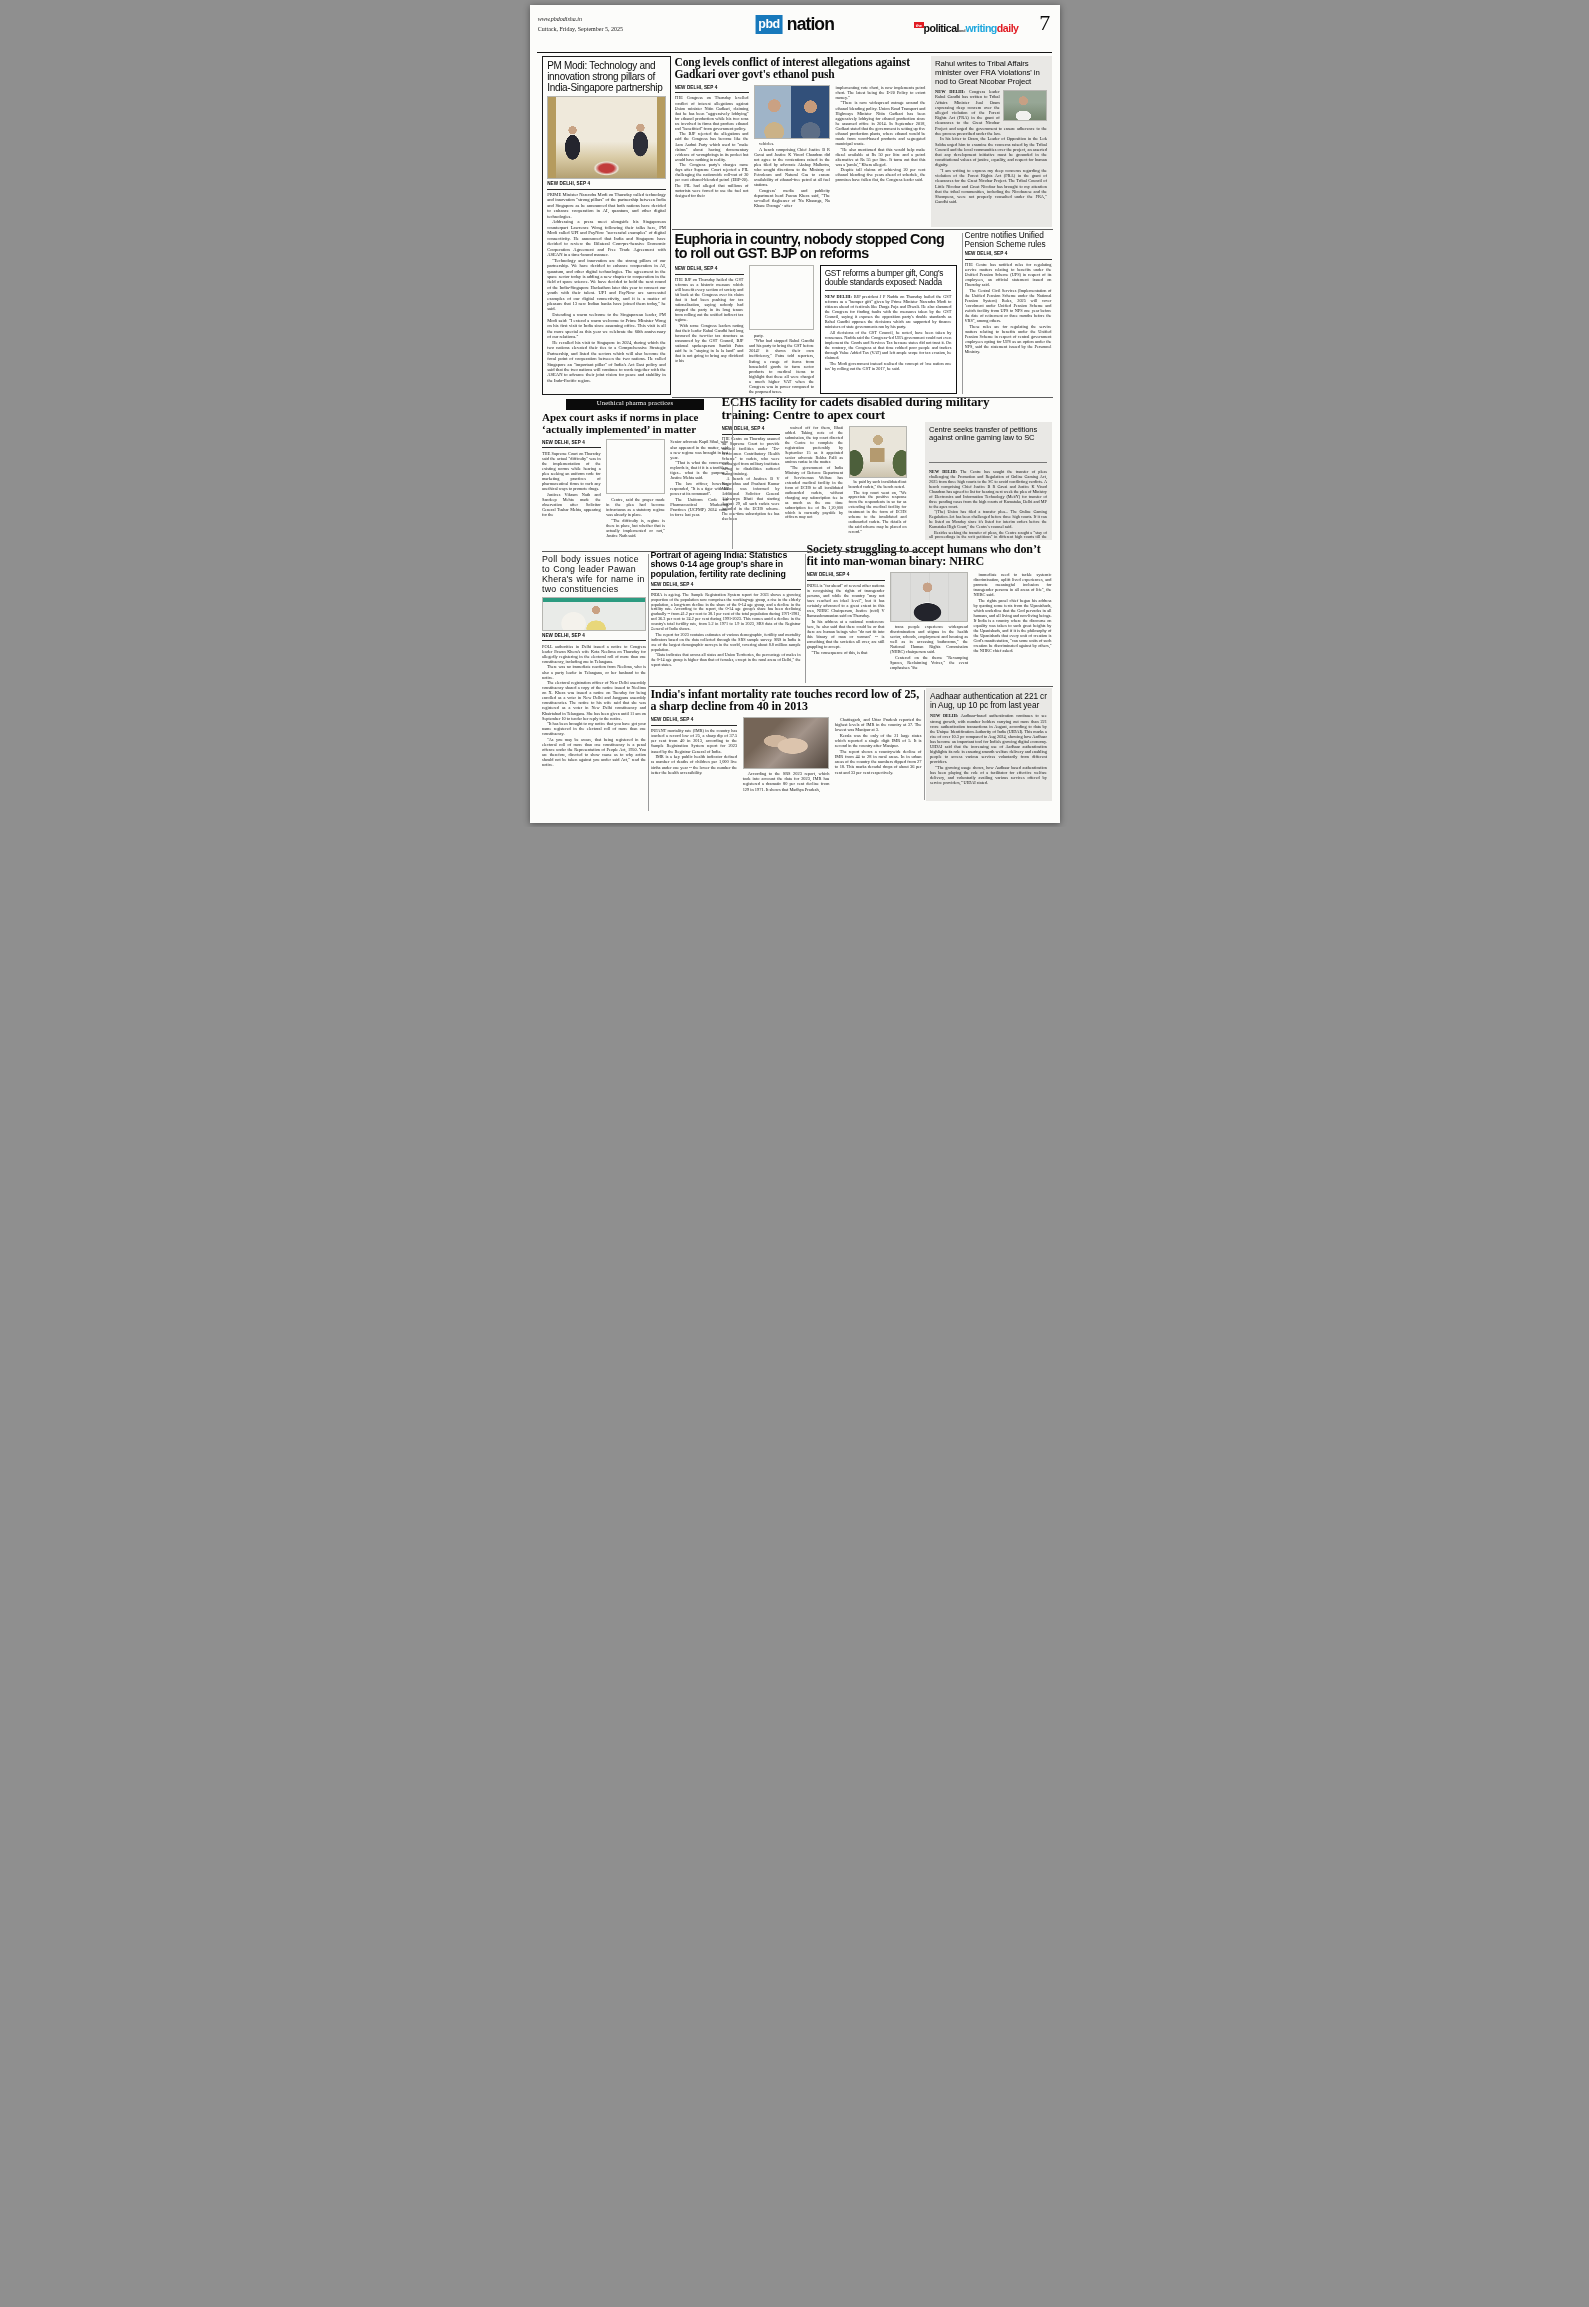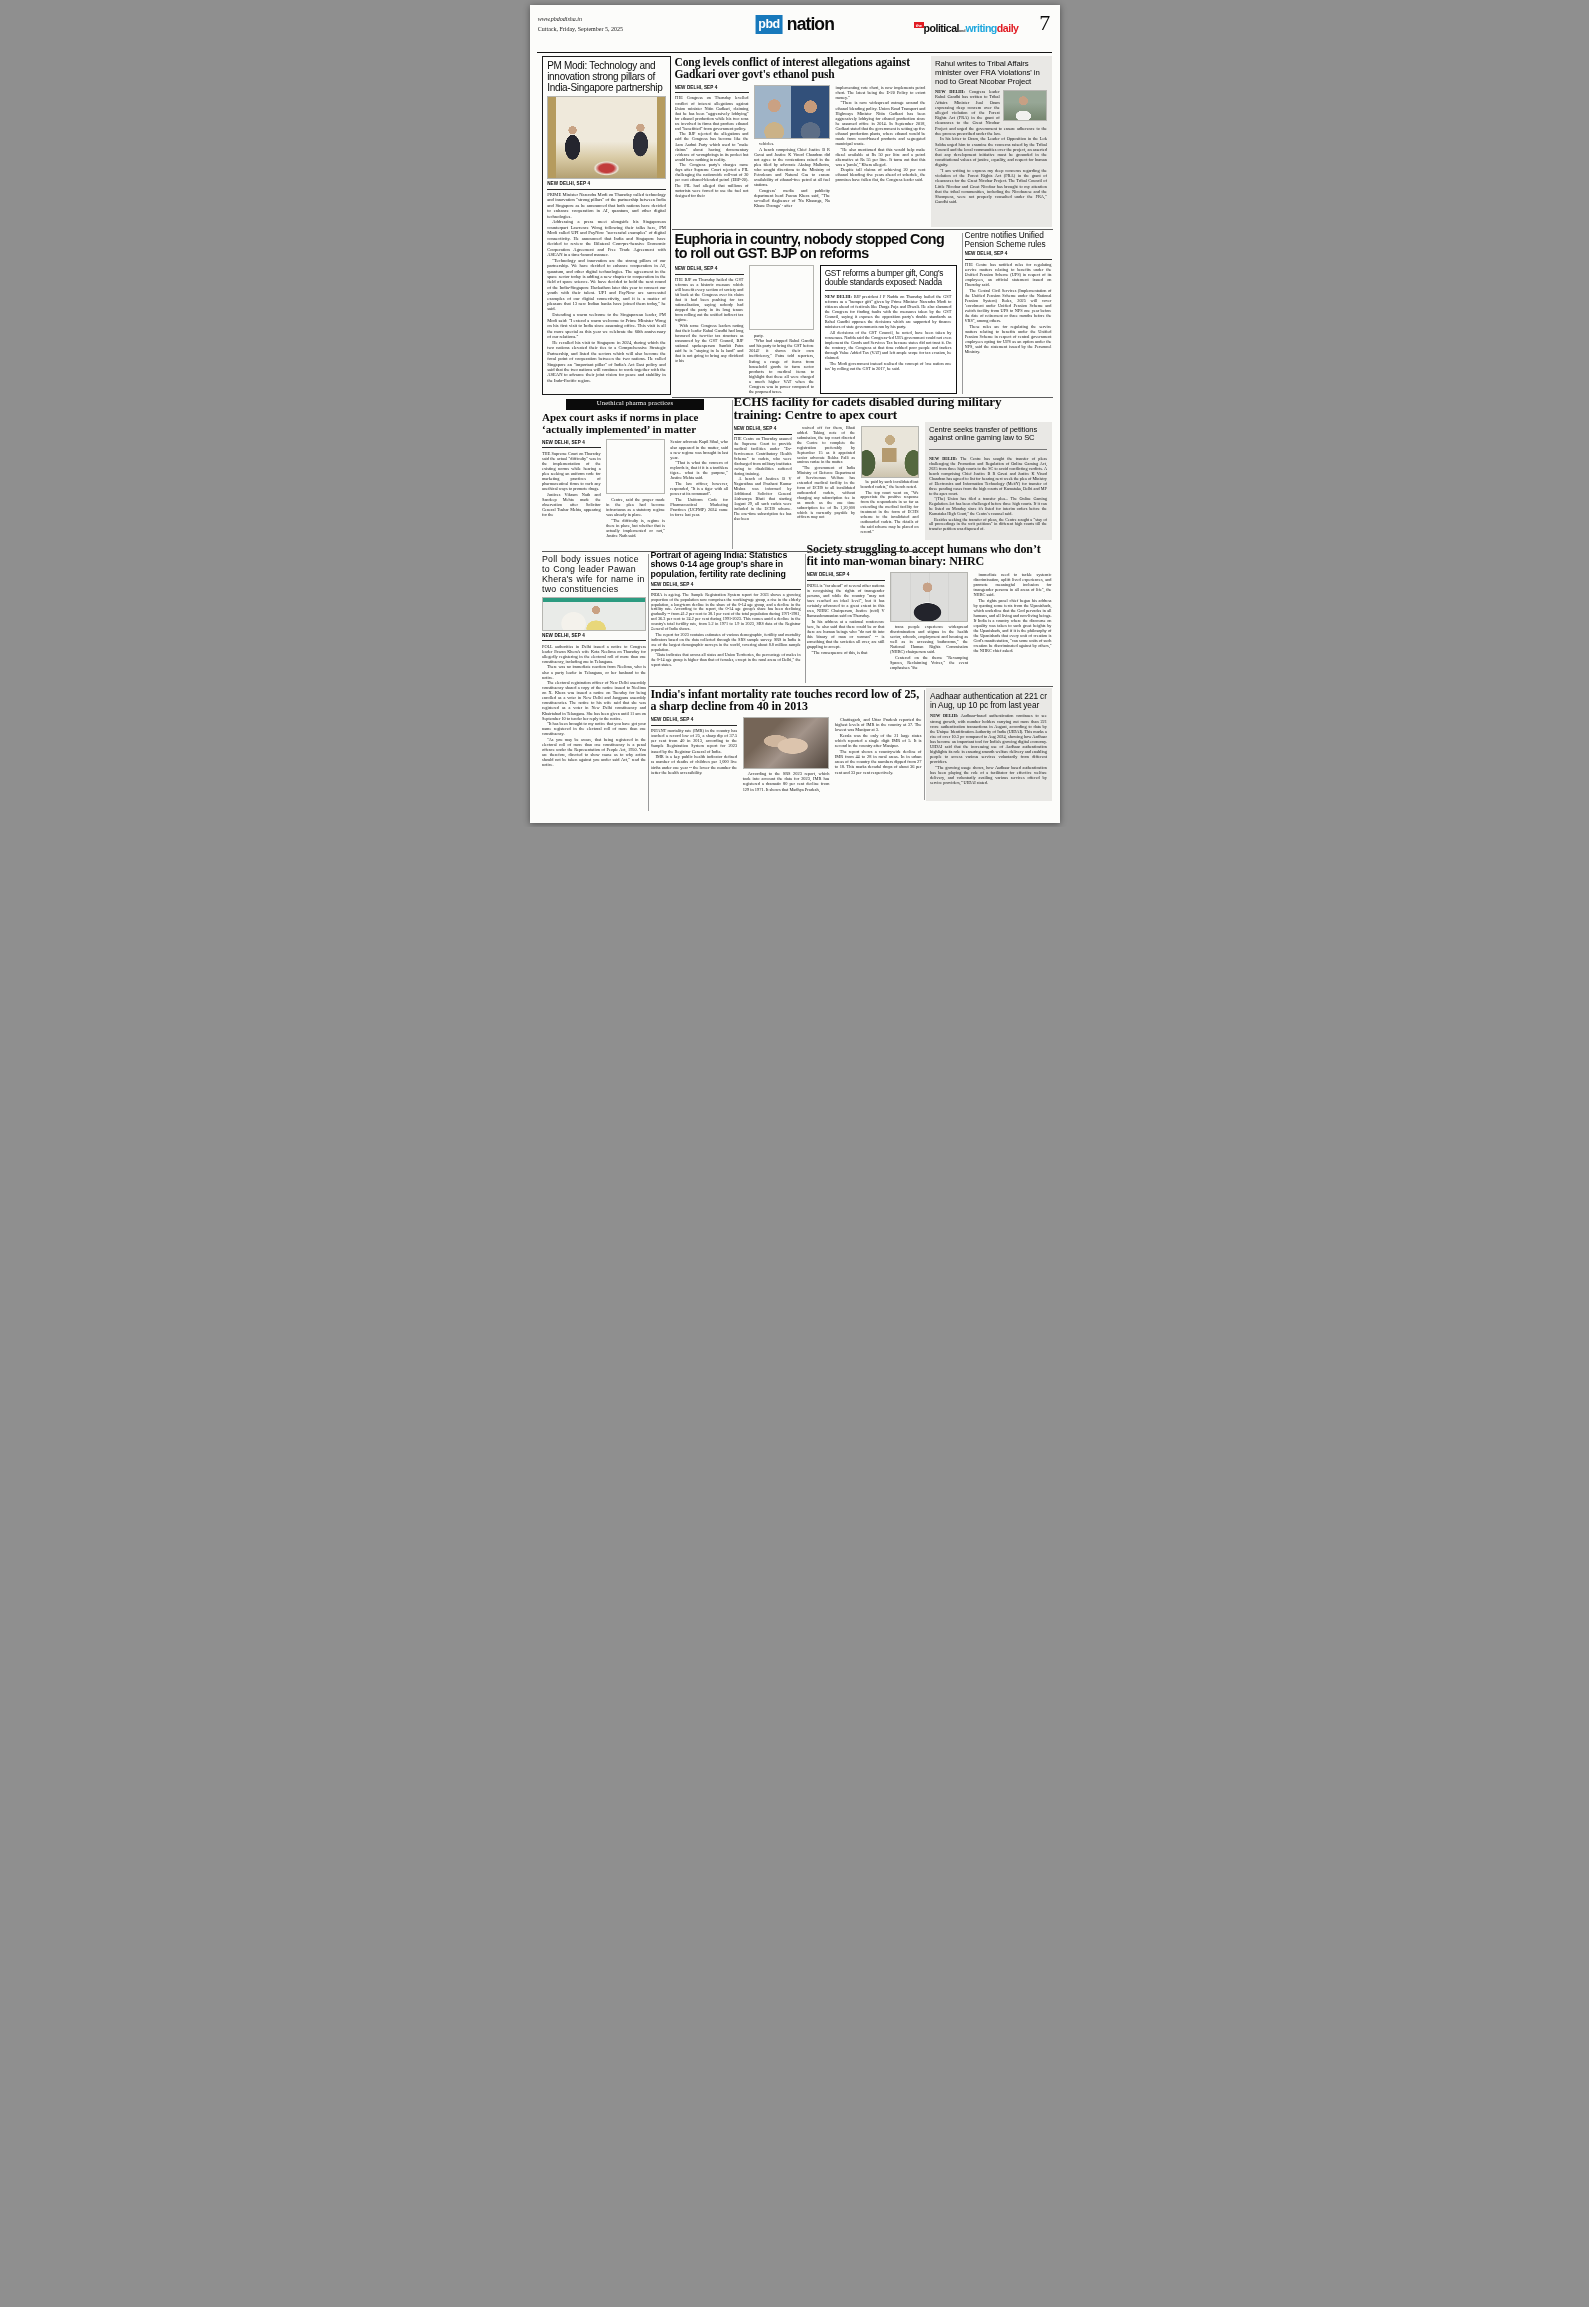--- a/index.html
+++ b/index.html
@@ -235,21 +235,21 @@
         <div class="paras" style="font-size:4.3px;margin-top:1.4px;">
             <p>Senior advocate Kapil Sibal, who also appeared in the matter, said a new regime was brought in last year.</p>
             <p>"That is what the concern of mylords is, that if it is a toothless tiger... what is the purpose," Justice Mehta said.</p>
             <p>The law officer, however, responded, "It is a tiger with all power at its command".</p>
             <p>The Uniform Code for Pharmaceutical Marketing Practices (UCPMP) 2024 came in force last year.</p>
           </div>
       </div>
     </div>
   </section>
 
-  <section class="art" style="left:204px;top:390px;width:318px;height:155px;">
+  <section class="art" style="left:192px;top:390px;width:318px;height:155px;">
     <h1 class="h-serif-l" style="font-size:13px;">ECHS facility for cadets disabled during military training: Centre to apex court</h1>
     <div class="cols" style="margin-top:2.3px;width:185px;">
       <div style="width:58px;">
         <div class="dateline">NEW DELHI, SEP 4</div>
         <div class="paras" style="font-size:4.2px;">
             <p>THE Centre on Thursday assured the Supreme Court to provide medical facilities under "Ex-Servicemen Contributory Health Scheme" to cadets, who were discharged from military institutes owing to disabilities suffered during training.</p>
             <p>A bench of Justices B V Nagarathna and Prashant Kumar Mishra was informed by Additional Solicitor General Aishwarya Bhati that starting August 29, all such cadets were included in the ECHS scheme. The one-time subscription fee has also been</p>
           </div>
       </div>
       <div style="width:58px;">
@@ -262,21 +262,21 @@
         <div class="photo ph-court" style="height:52px;margin:1.4px 0 2.3px;"></div>
         <div class="paras indent-all" style="font-size:4.2px;">
             <p>be paid by such invalidated/out boarded cadets," the bench noted.</p>
             <p>The top court went on, "We appreciate the positive response from the respondents in so far as extending the medical facility for treatment in the form of ECHS scheme to the invalidated and outboarded cadets. The details of the said scheme may be placed on record."</p>
           </div>
       </div>
     </div>
   </section>
 
   <section class="art grey" style="left:395px;top:417px;width:127px;height:118px;">
-    <h1 class="h-sans-m" style="font-size:7.6px;border-bottom:0.5px solid #777;padding-bottom:6px;margin-bottom:7px;">Centre seeks transfer of petitions against online gaming law to SC</h1>
+    <h1 class="h-sans-m" style="font-size:7.6px;border-bottom:0.5px solid #777;padding-bottom:19px;margin-bottom:7px;">Centre seeks transfer of petitions against online gaming law to SC</h1>
     <p class="p-first" style="font-size:4.2px;"><b>NEW DELHI:</b> <span>The Centre has sought the transfer of pleas challenging the Promotion and Regulation of Online Gaming Act, 2025 from three high courts to the SC to avoid conflicting verdicts. A bench comprising Chief Justice B R Gavai and Justice K Vinod Chandran has agreed to list for hearing next week the plea of Ministry of Electronics and Information Technology (MeitY) for transfer of three pending cases from the high courts of Karnataka, Delhi and MP to the apex court.</span></p>
     <div class="paras indent-all" style="font-size:4.2px;">
         <p>"(The) Union has filed a transfer plea... The Online Gaming Regulation Act has been challenged before three high courts. If it can be listed on Monday since it's listed for interim orders before the Karnataka High Court," the Centre's counsel said.</p>
         <p>Besides seeking the transfer of pleas, the Centre sought a “stay of all proceedings in the writ petitions" in different high courts till the transfer petition was disposed of.</p>
       </div>
   </section>
 
   <section class="art" style="left:12.5px;top:549px;width:104px;height:257px;">
     <h1 class="h-sans-lt">Poll body issues notice to Cong leader Pawan Khera's wife for name in two constituencies</h1>
     <div class="photo ph-khera" style="height:34px;margin-top:2.8px;"></div>

